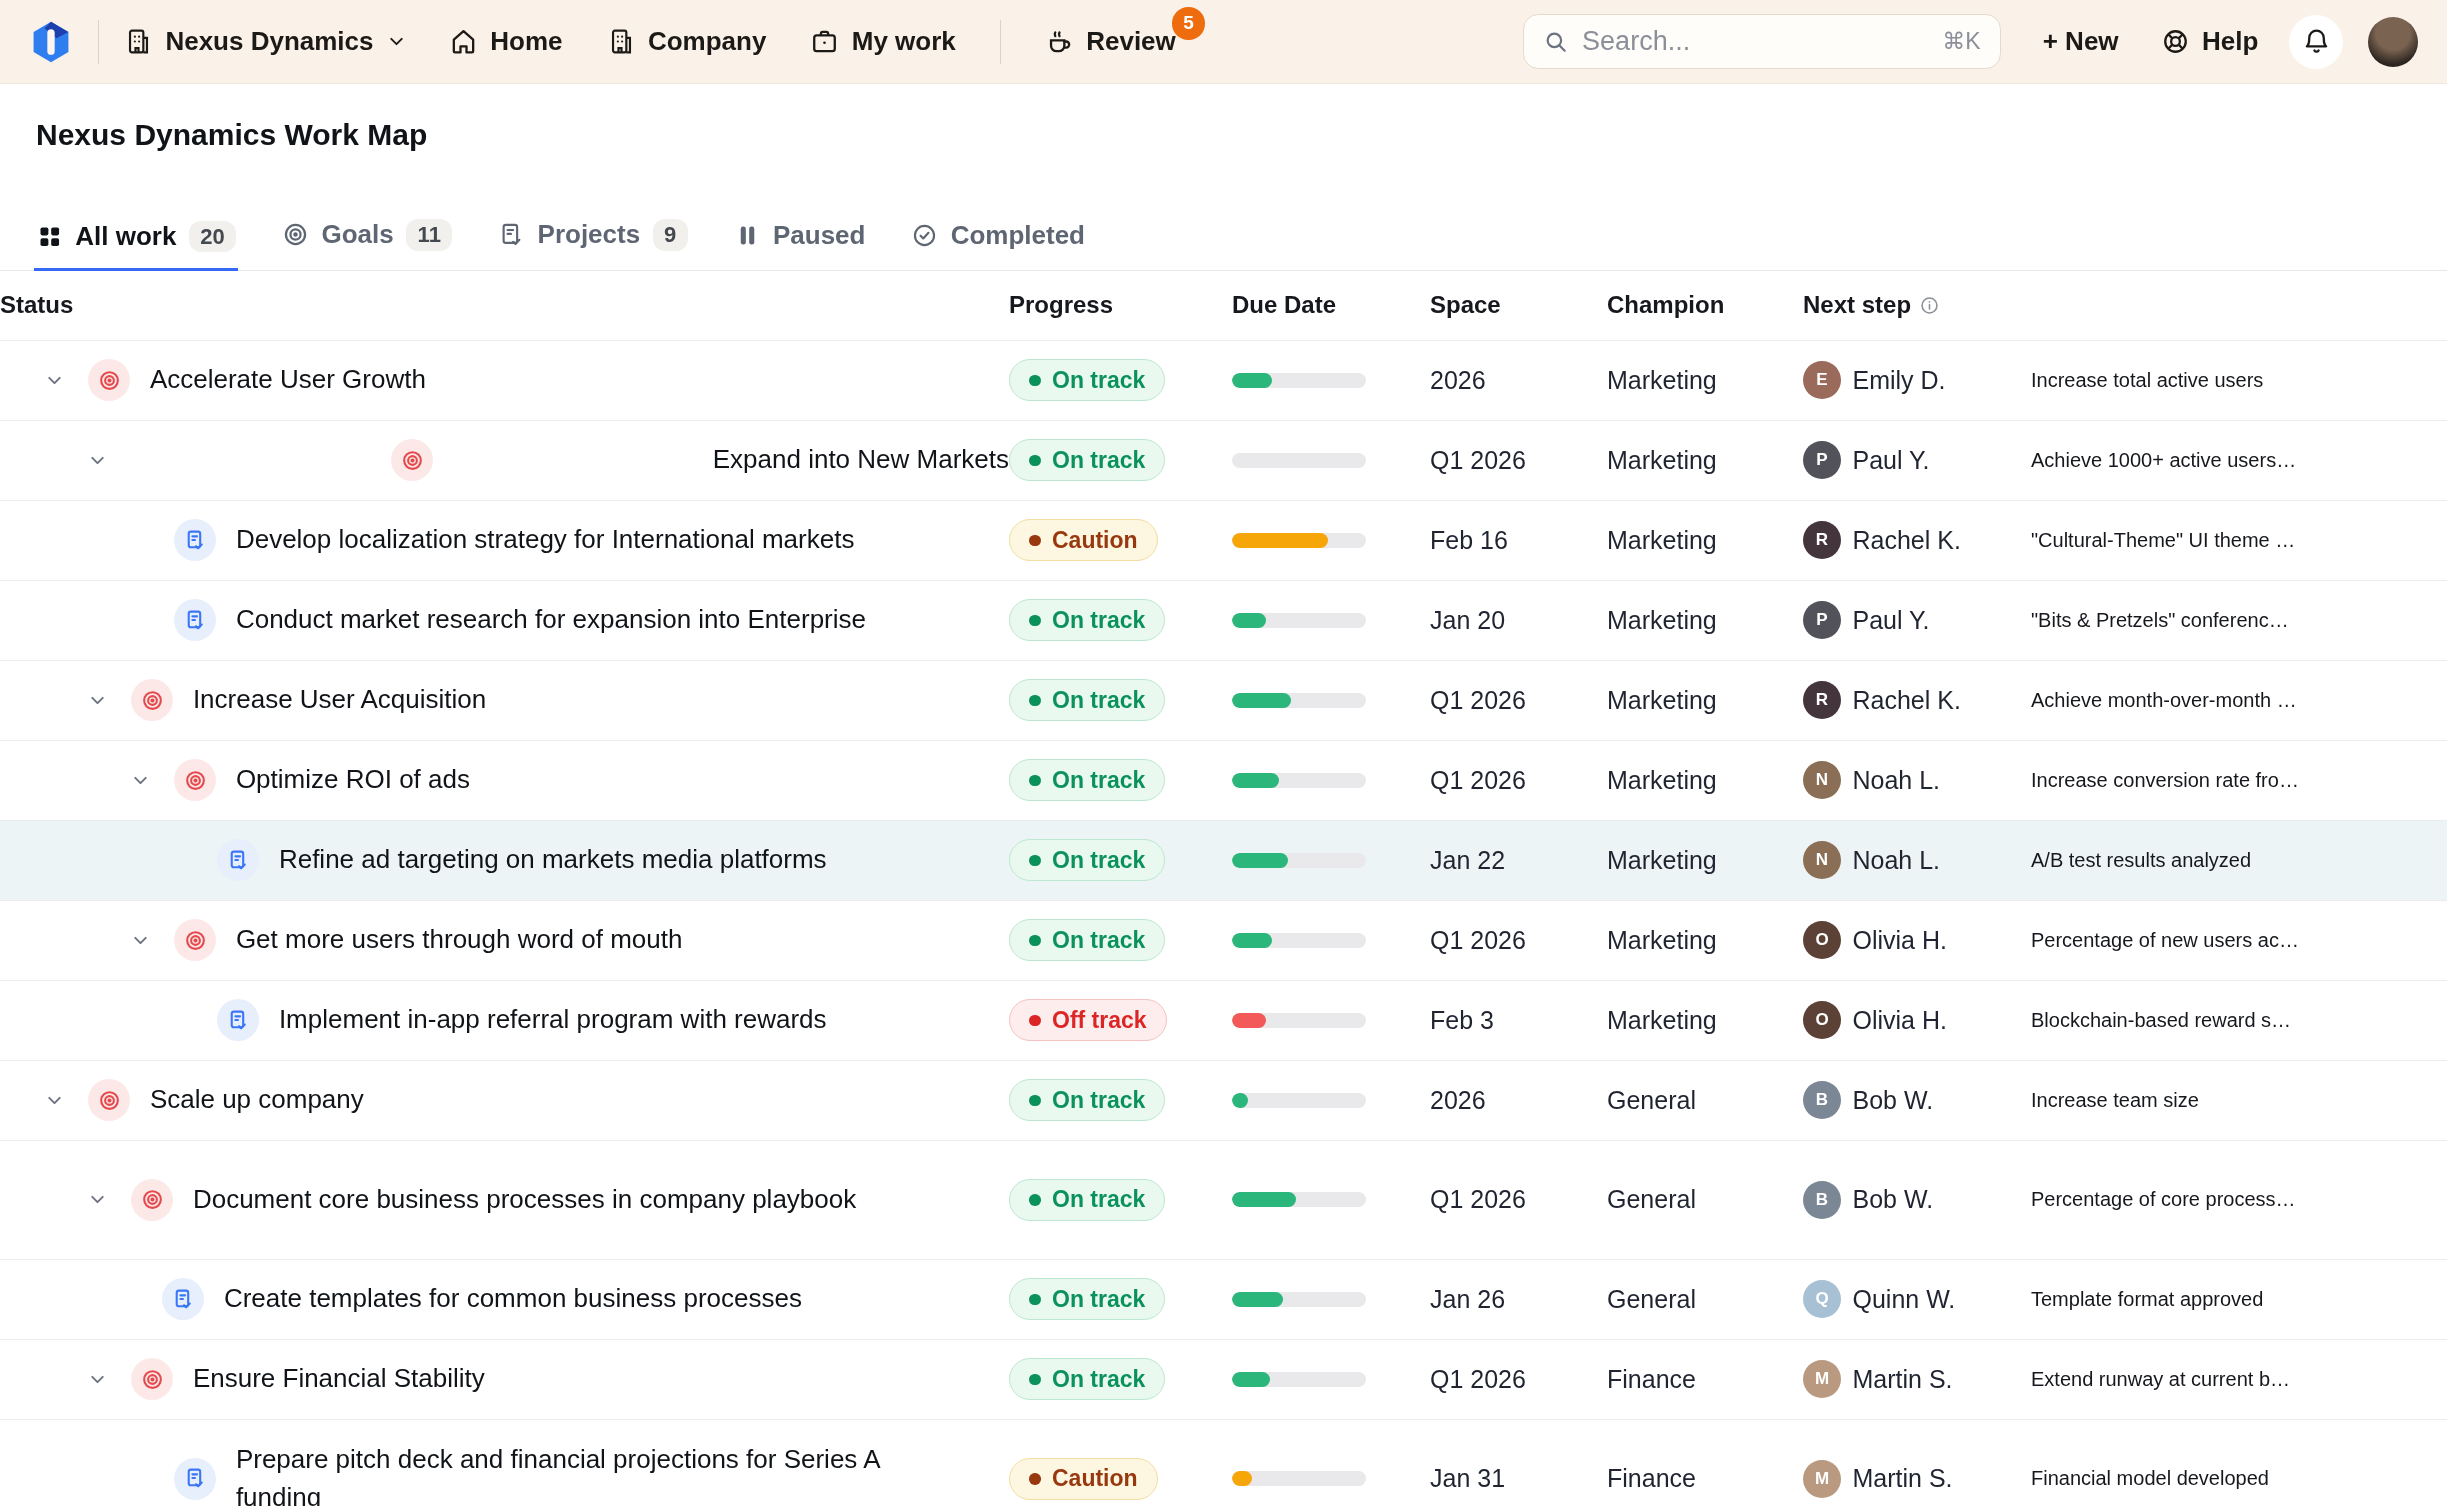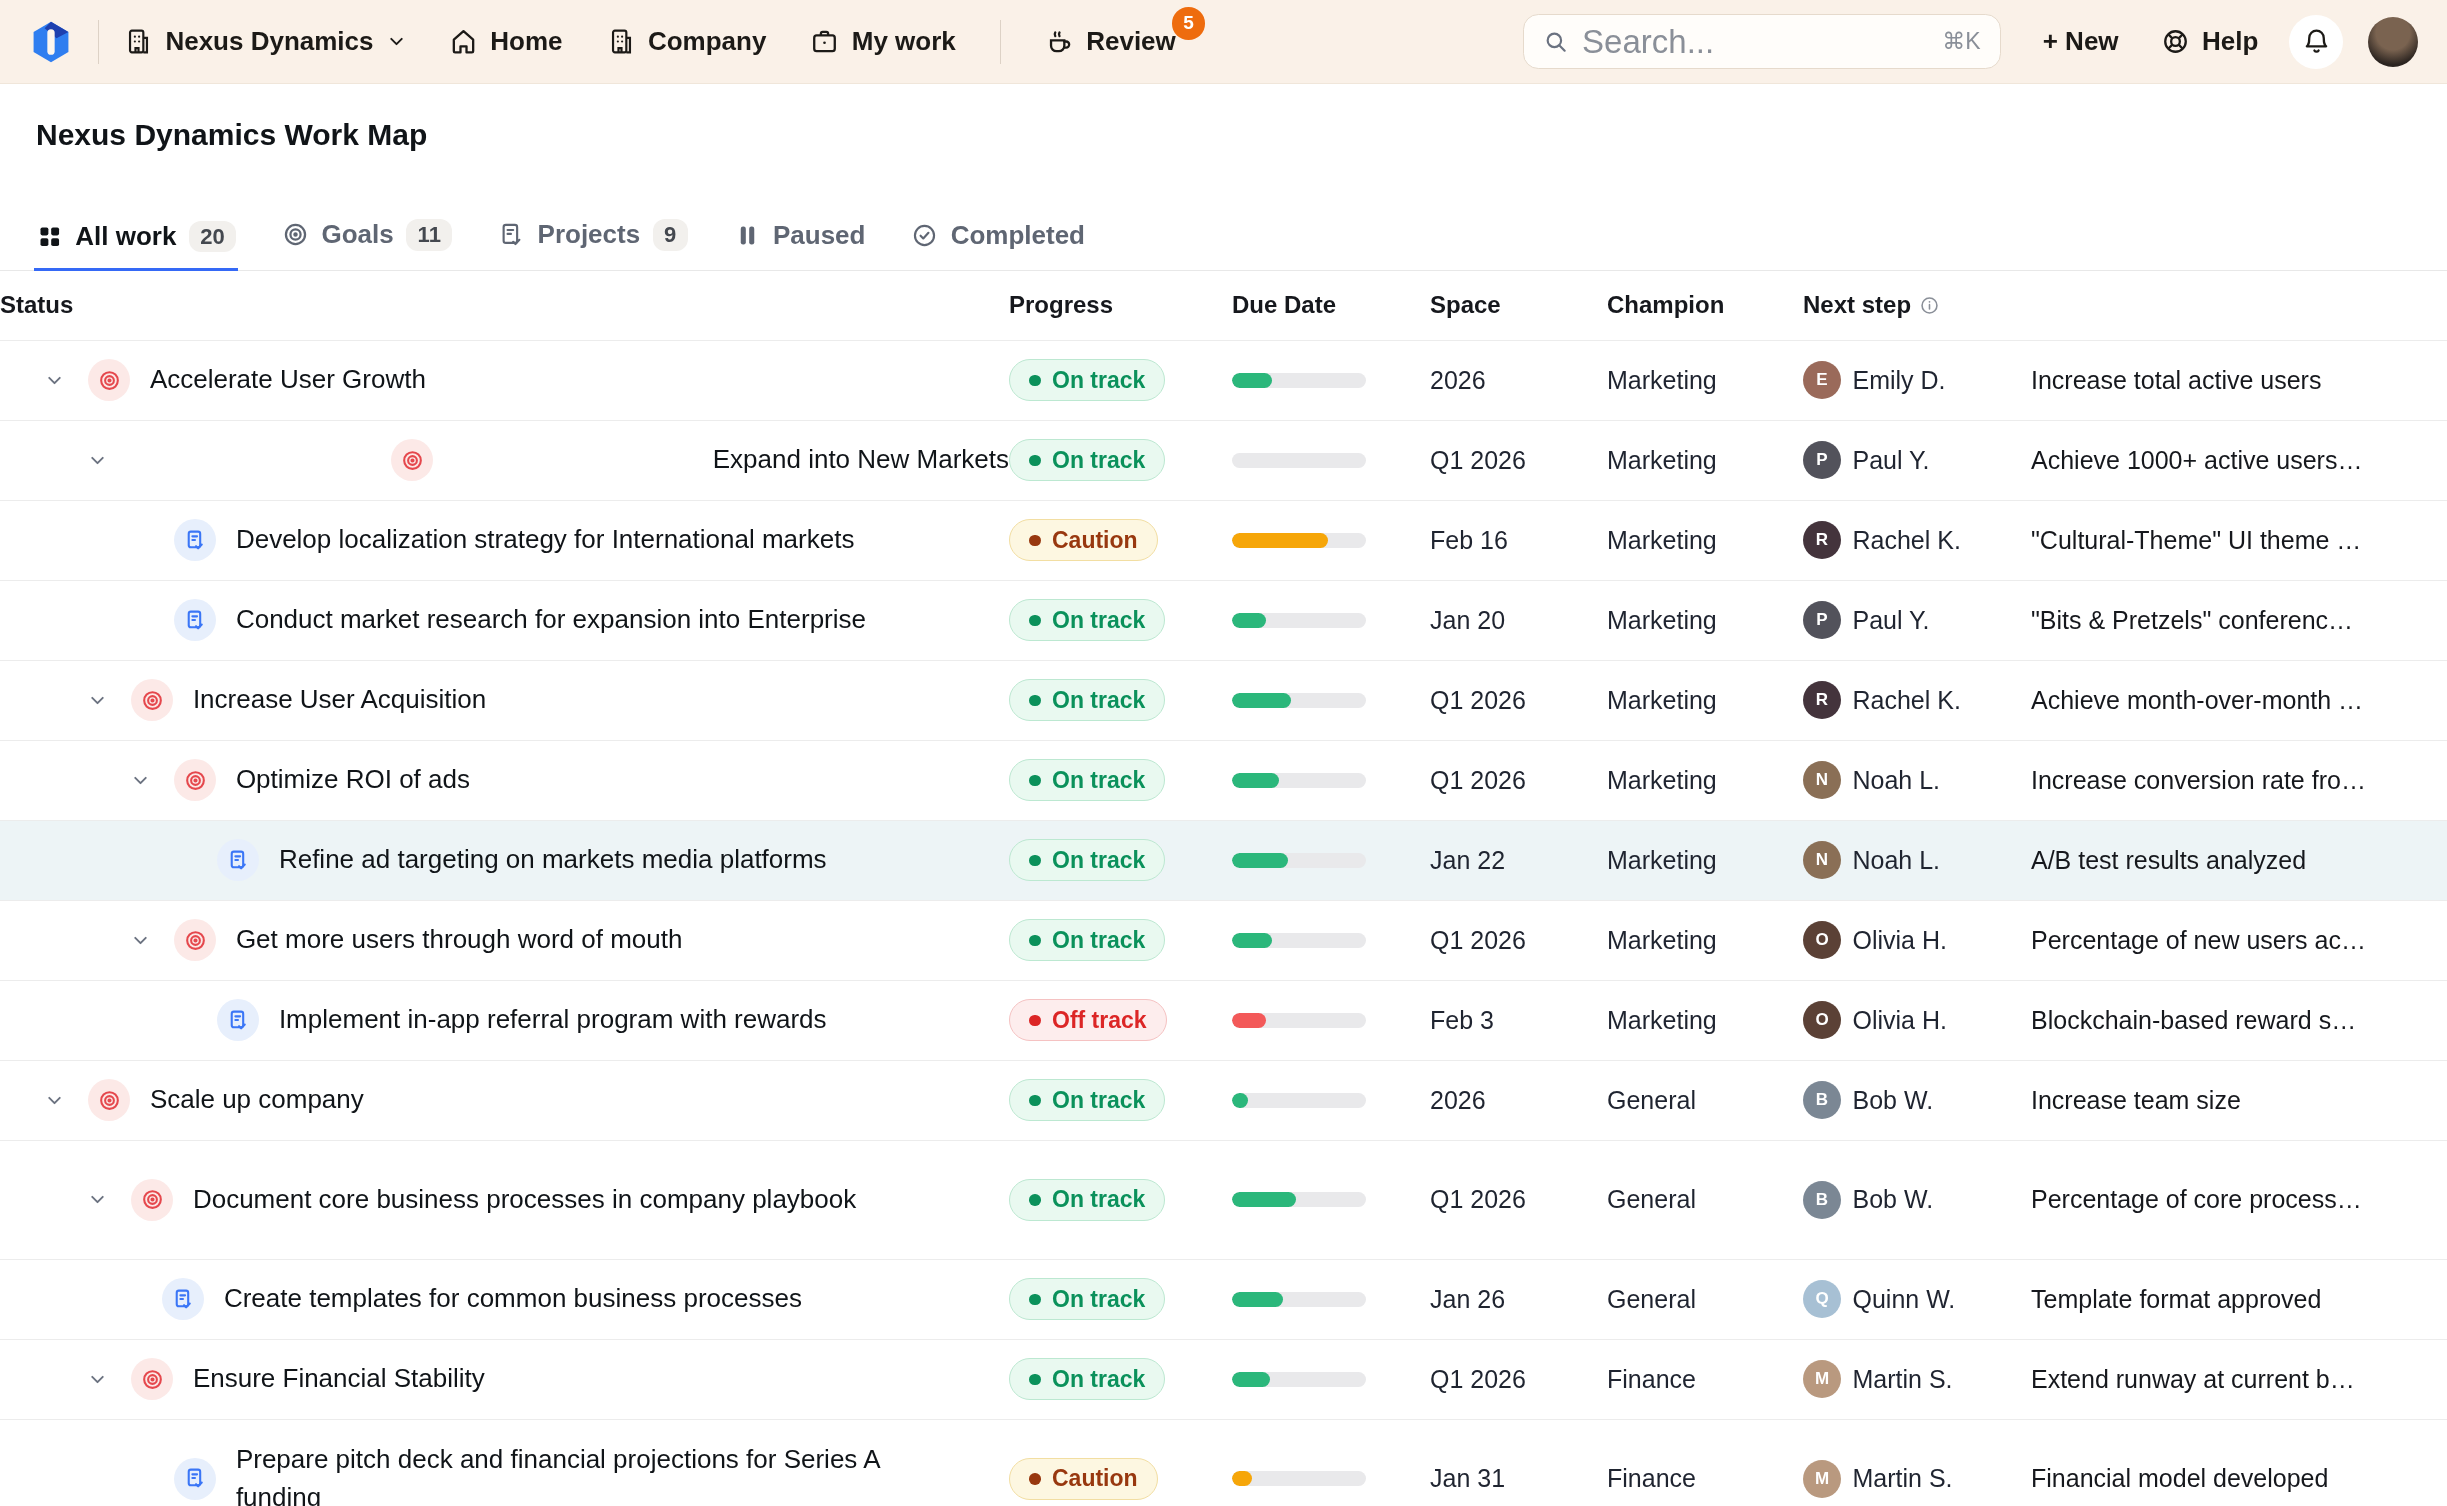--- a/index.html
+++ b/index.html
@@ -17,21 +17,21 @@
   .nav-item { font-weight:700; }
   .nav-group { display:flex; align-items:center; gap:44px; margin-left:17px; }
   .icon { display:inline-flex; align-items:center; justify-content:center; }
   .review-wrap { position:relative; }
   .review-badge { position:absolute; top:-19px; right:-29px; min-width:32.5px; height:32.5px;
     border-radius:16.3px; background:#ee6c0e; color:#fff; font-size:19px; font-weight:700;
     display:flex; align-items:center; justify-content:center; padding:0 5.7px; }
   .spacer { flex:1; }
   .searchbox { width:478px; height:55px; background:#fffdfa; border:1.4px solid #e6dacc;
     border-radius:15.3px; display:flex; align-items:center; padding:0 19px; gap:13.4px; }
-  .searchbox .ph { font-size:33px; color:#8a8f98; flex:1; }
+  .searchbox .ph { font-size:27px; color:#8a8f98; flex:1; }
   .searchbox .kbd { font-size:23px; color:#8a8f98; }
   .bell-btn { width:54px; height:54px; border-radius:50%; background:#fff;
     display:flex; align-items:center; justify-content:center; }
   .user-avatar { width:50px; height:50px; border-radius:50%;
     background:radial-gradient(circle at 50% 32%, #7a6350 0 40%, #2b2420 75%); }
 
   
   .page-title { margin:34px 0 0 36px; font-size:30px; font-weight:700; color:#101418; }
   .tabsbar { display:flex; align-items:flex-end; gap:42px; margin-top:34px;
     padding:0 0 0 34px; border-bottom:1px solid #e8e8e8; }
@@ -77,21 +77,21 @@
     overflow:hidden; }
   .progress-fill { height:100%; border-radius:7.6px; }
   .progress-fill.green { background:#2bb77b; }
   .progress-fill.amber { background:#f6a609; }
   .progress-fill.red   { background:#f35959; }
   .cell-text { font-size:25px; color:#1f2430; }
   .cell-champ { display:flex; align-items:center; gap:11.5px; }
   .avatar { width:38px; height:38px; border-radius:50%; color:#fff; font-size:17px;
     font-weight:700; display:flex; align-items:center; justify-content:center;
     flex:0 0 38px; }
-  .cell-next { font-size:25px; color:#16181d; white-space:nowrap; overflow:hidden;
+  .cell-next { font-size:20px; color:#16181d; white-space:nowrap; overflow:hidden;
     padding-right:19px; }
   svg { display:block; }
 </style>
 </head>
 <body>
 
 <div class="stage">
 
   <div class="topbar">
     <span class="icon logo">

